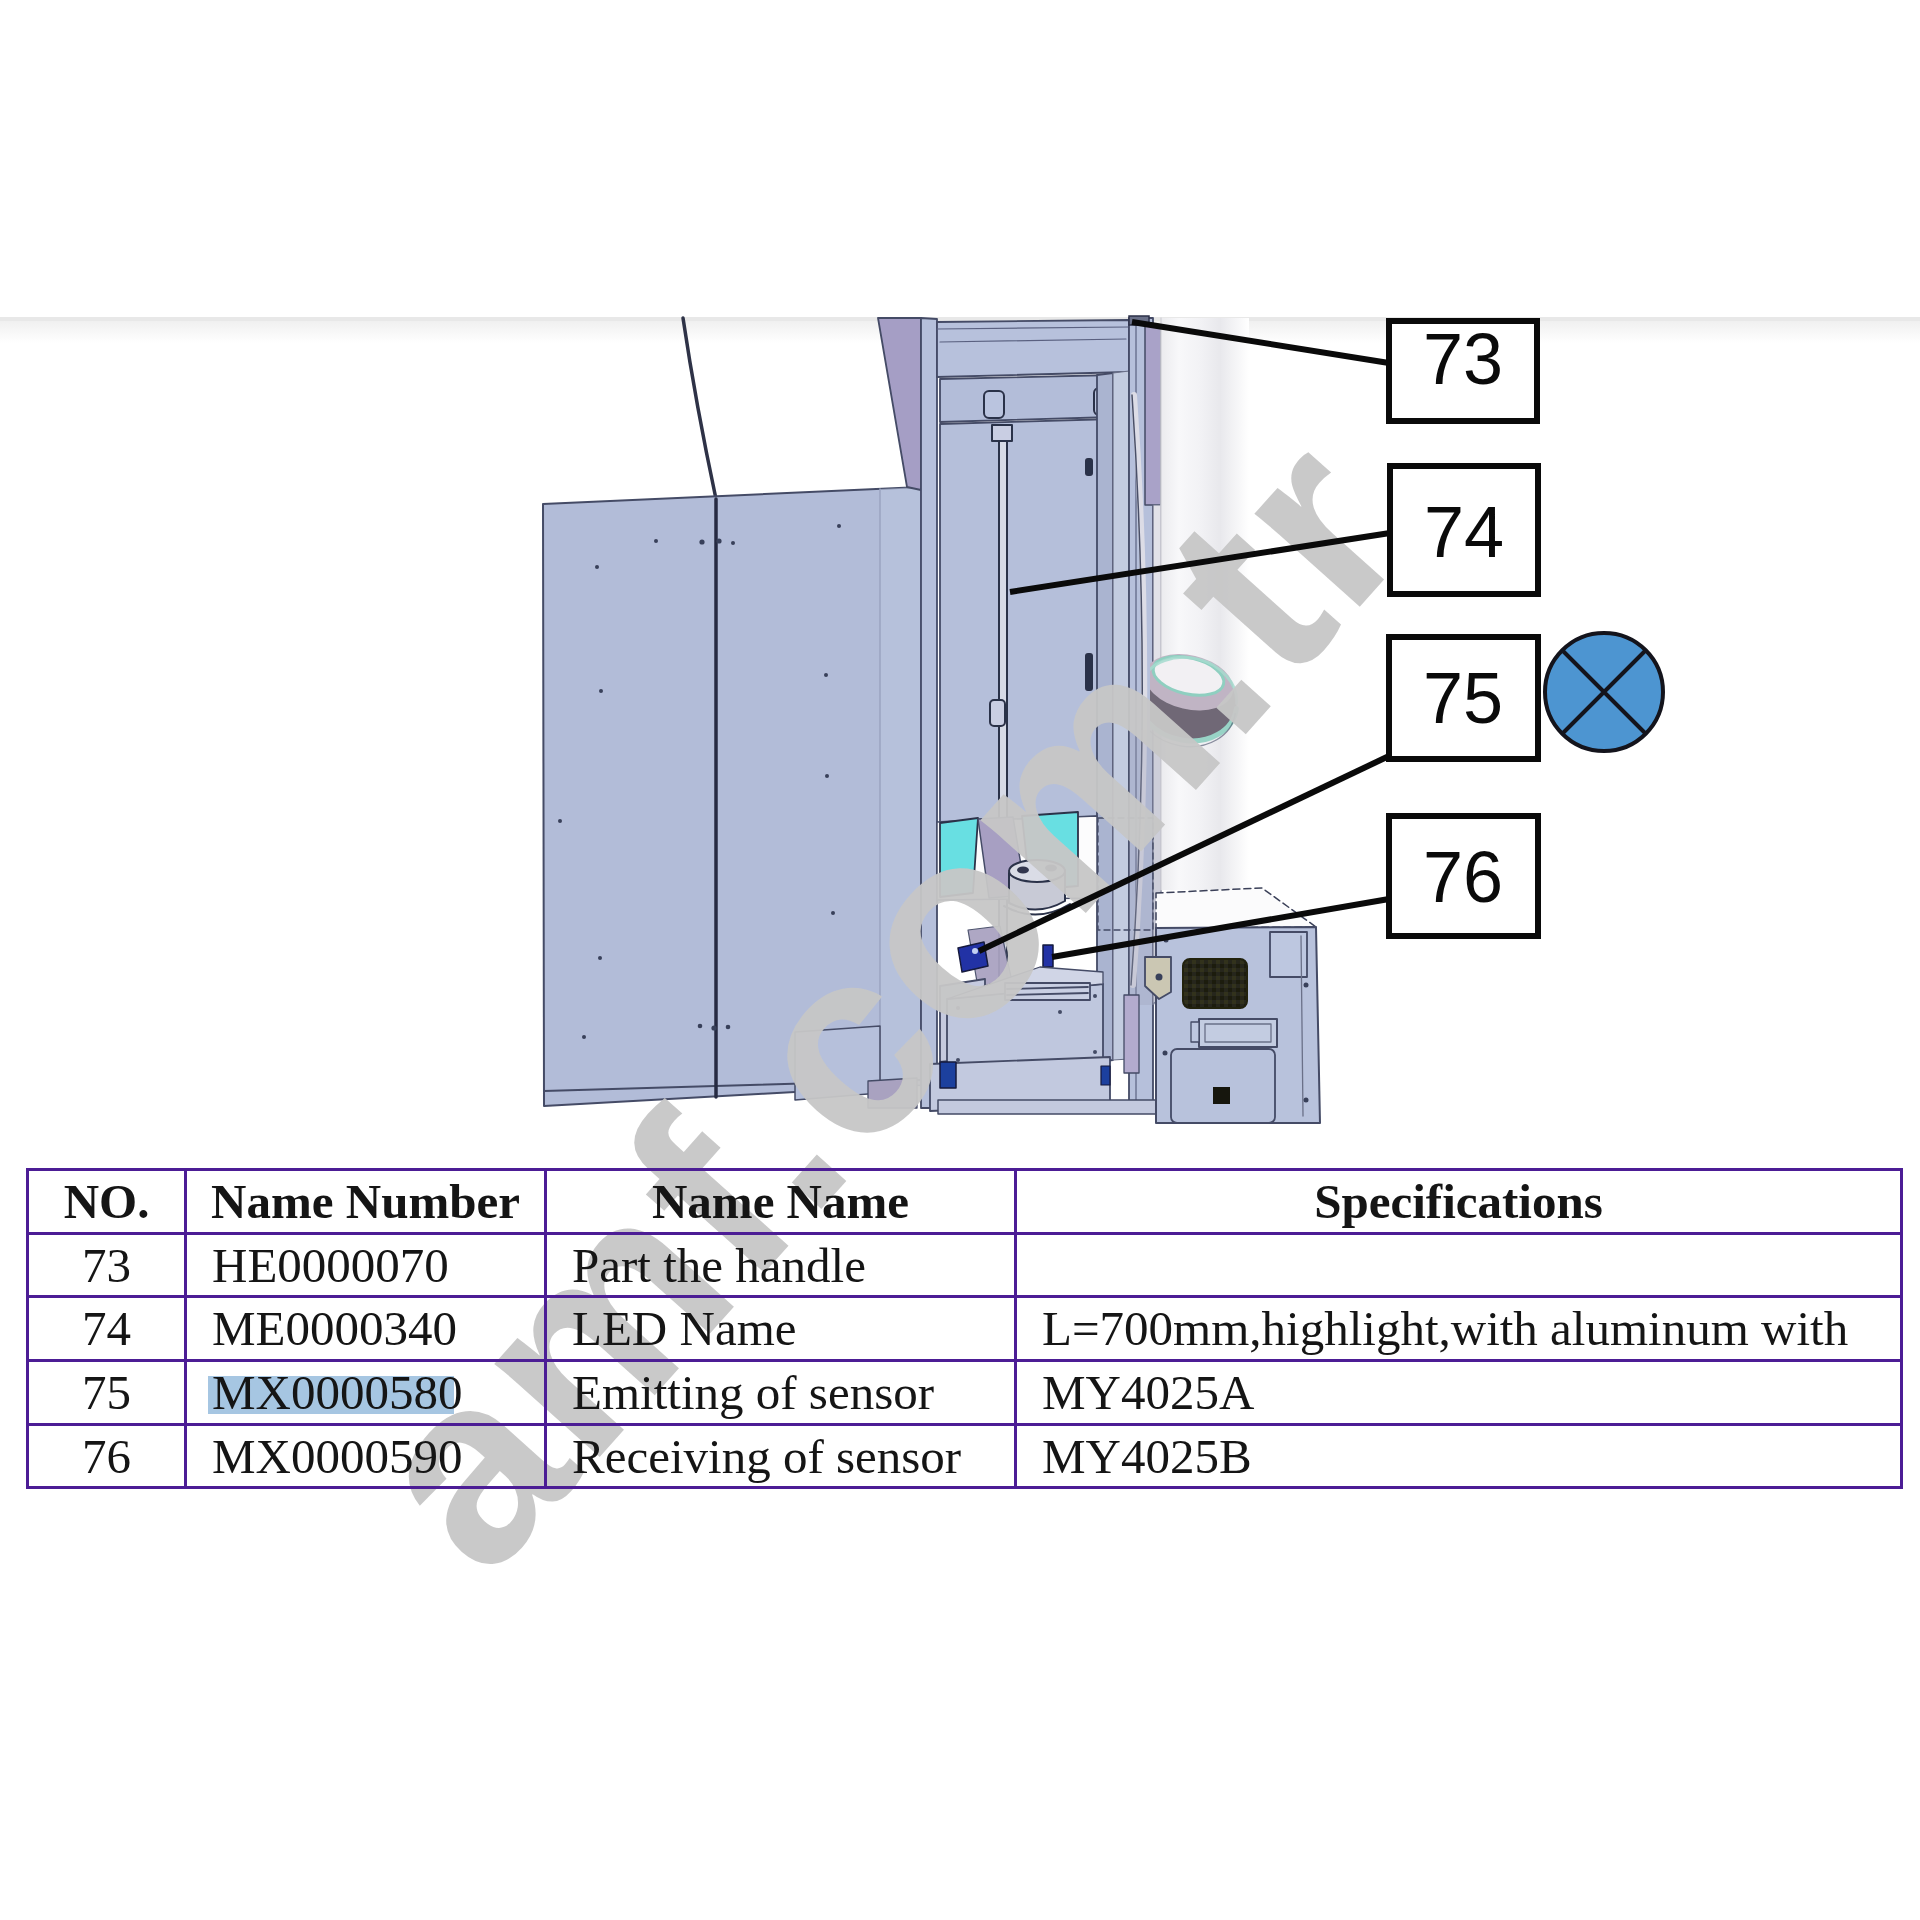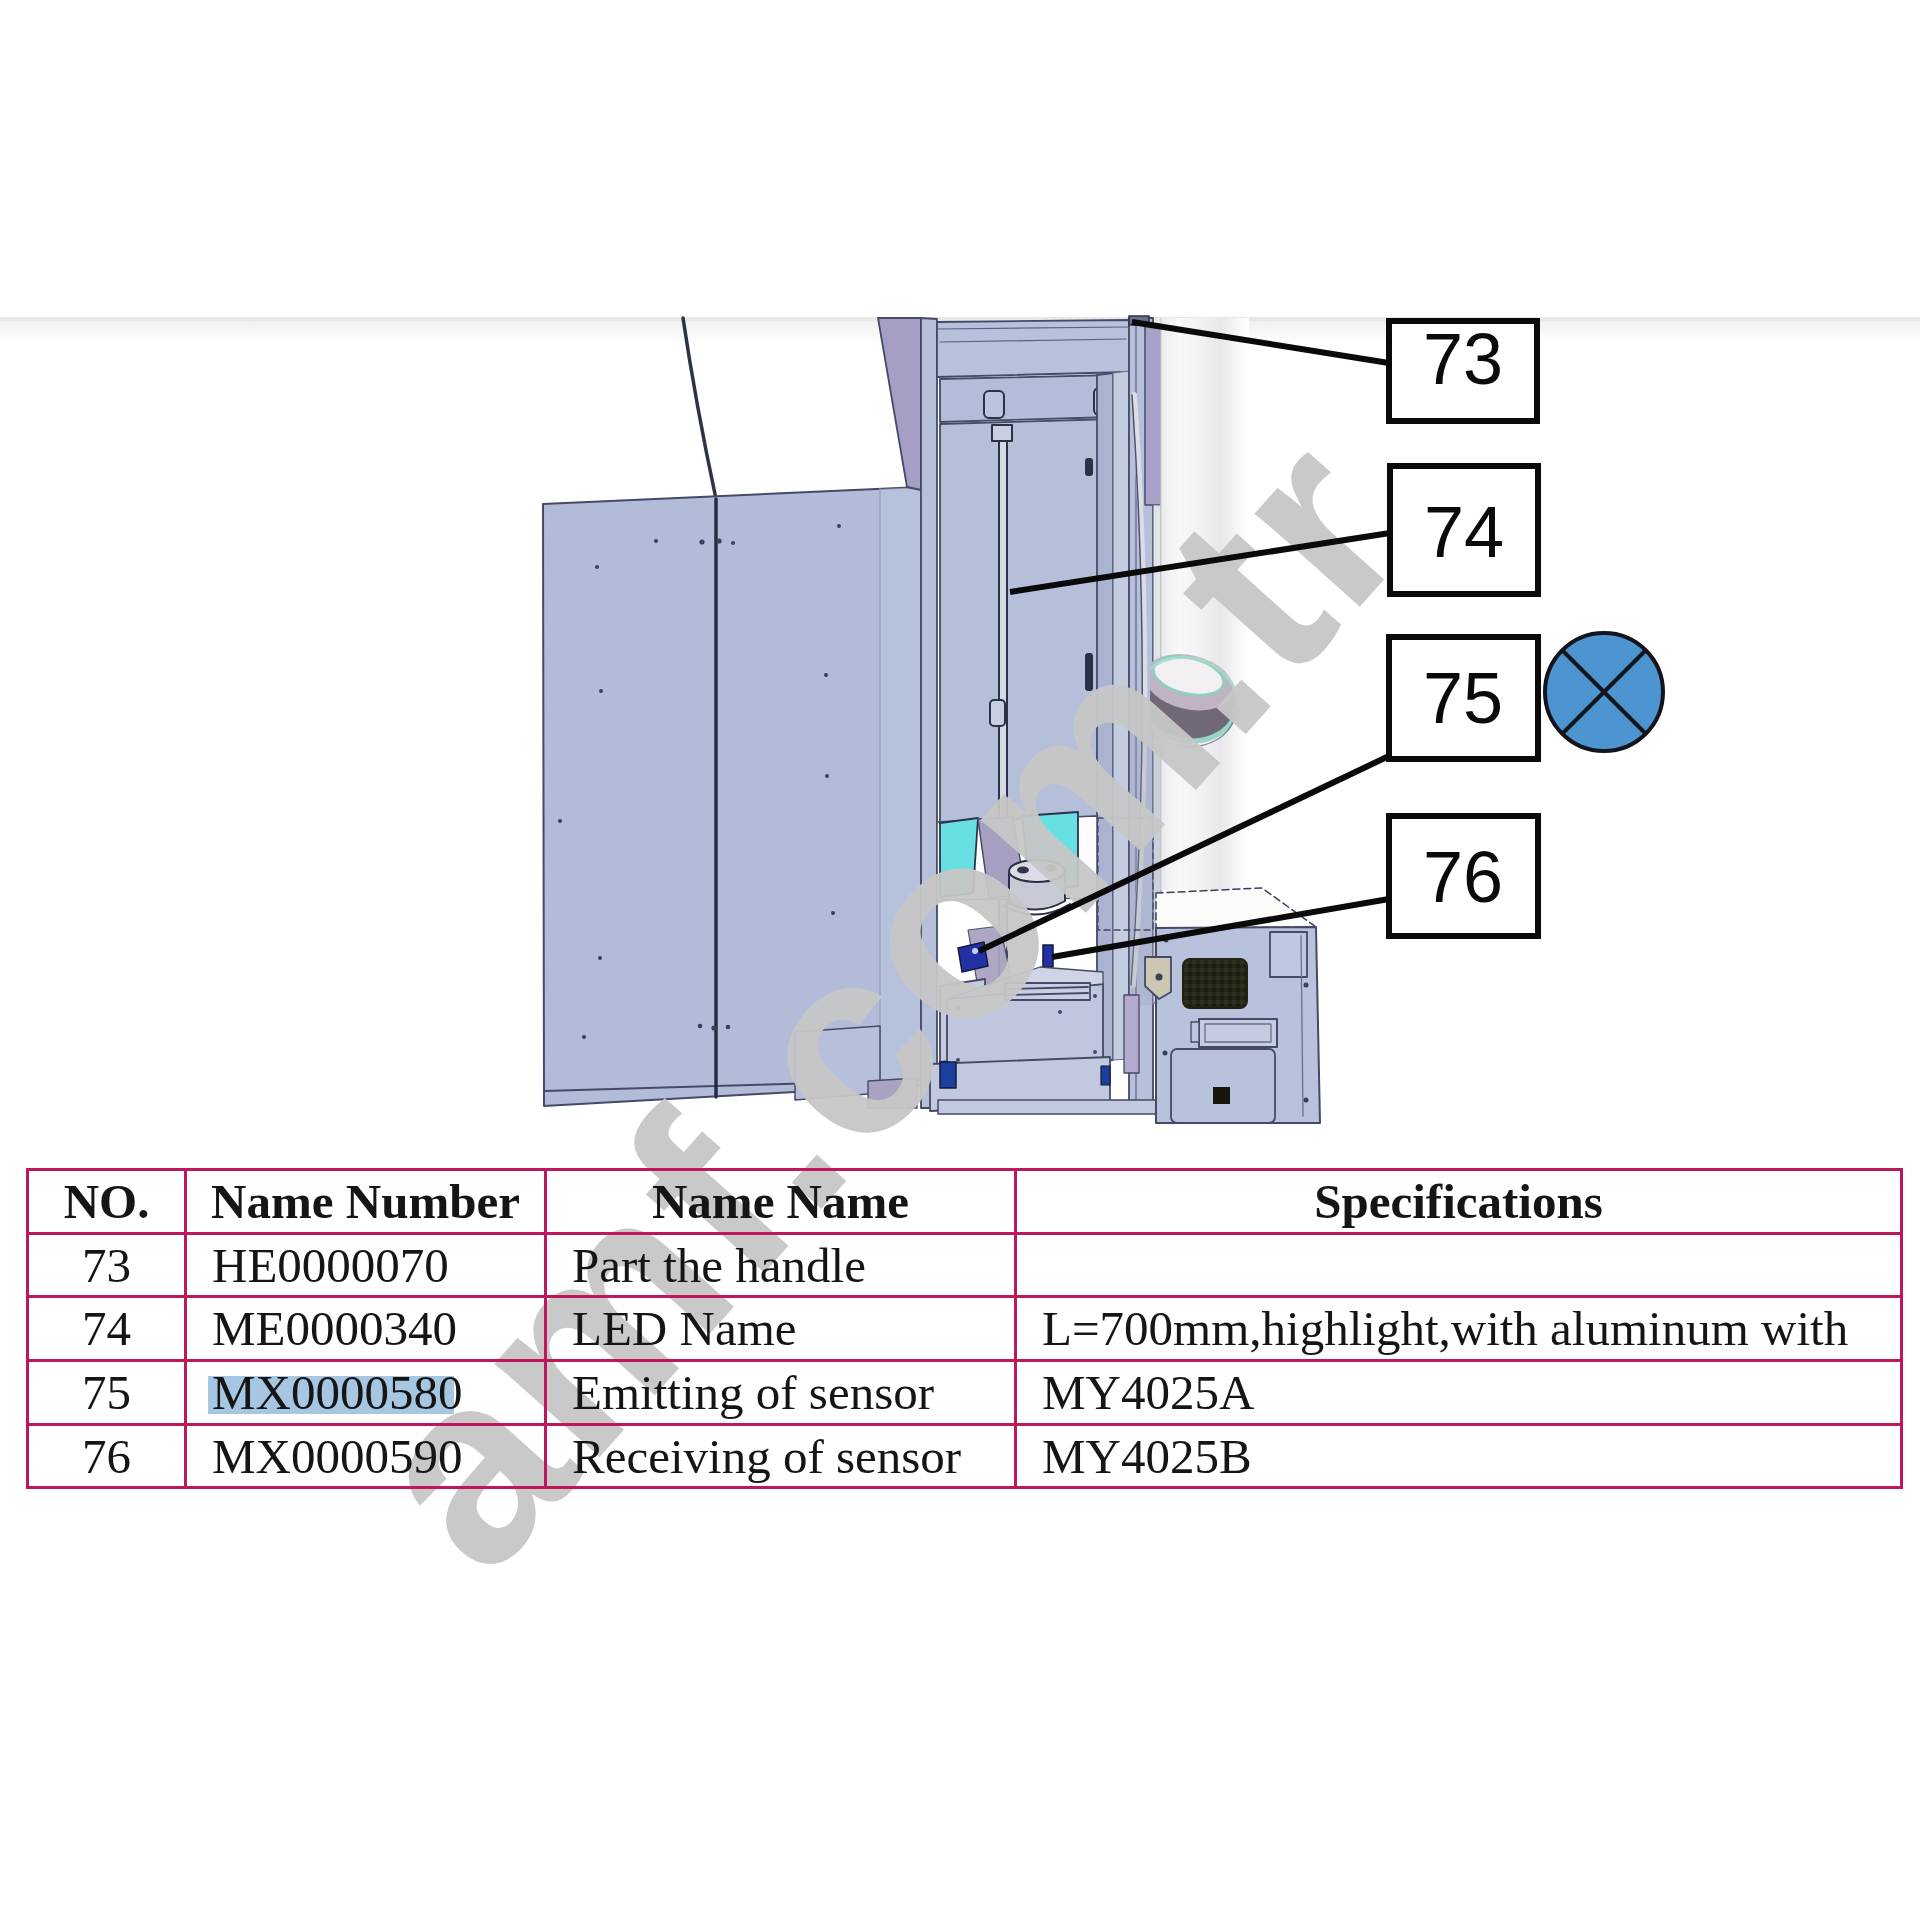--- a/index.html
+++ b/index.html
@@ -1,20 +1,20 @@
 <!DOCTYPE html>
 <html><head>
 <meta charset="utf-8">
 <style>
   html,body{margin:0;padding:0;background:#ffffff;width:1920px;height:1920px;overflow:hidden;}
   body{font-family:"Liberation Sans", sans-serif;position:relative;}
   #page{position:absolute;left:0;top:0;width:1920px;height:1920px;}
   table.parts{position:absolute;left:26px;top:1168px;border-collapse:collapse;table-layout:fixed;
     font-family:"Liberation Serif", serif;font-size:49px;color:#151515;}
-  table.parts td,table.parts th{border:3px solid #be185d;padding:0 0 0 25px;text-align:left;vertical-align:middle;
+  table.parts td,table.parts th{border:3px solid #4c1d95;padding:0 0 0 25px;text-align:left;vertical-align:middle;
     white-space:nowrap;overflow:hidden;}
   table.parts th{text-align:center;padding:0;font-weight:bold;}
   table.parts td.c{text-align:center;padding:0;}
   .hl{}
 </style>
 </head>
 <body>
 <svg id="page" width="1920" height="1920" viewBox="0 0 1920 1920" xmlns="http://www.w3.org/2000/svg">
   <defs>
     <linearGradient id="pillarGrad" x1="0" y1="0" x2="1" y2="0">

